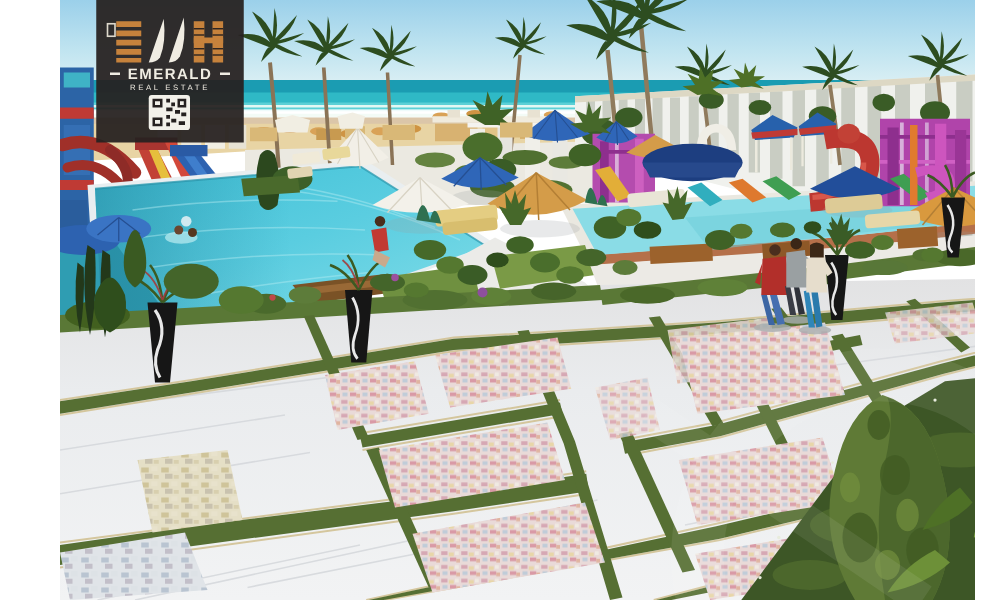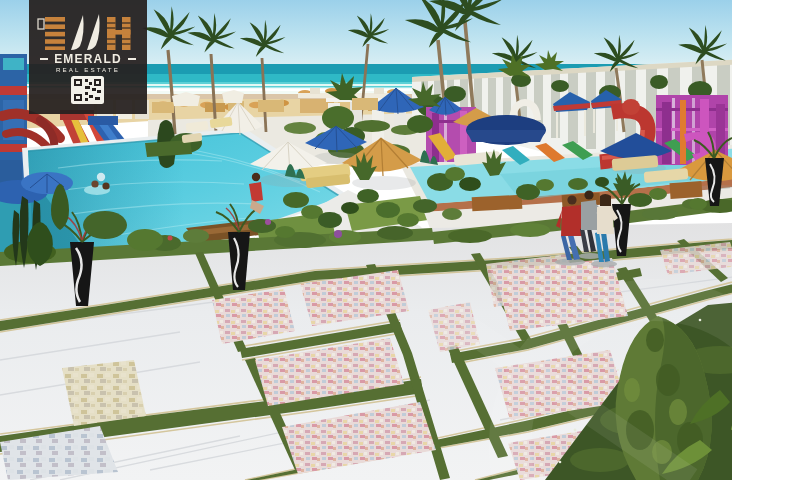--- a/index.html
+++ b/index.html
@@ -1,16 +1,16 @@
 <!DOCTYPE html>
 <html><head>
 <meta charset="utf-8">
 <style>
 html,body{margin:0;padding:0;background:#fff;font-family:"Liberation Sans",sans-serif;}
-#scene{position:relative;width:732px;height:480px;overflow:hidden;}
+#scene{position:relative;width:732px;height:480px;overflow:hidden;margin-left:48px;}
 svg{font-family:"Liberation Sans",sans-serif;display:block;}
 </style>
 </head>
 <body>
 <div id="scene">
 <svg width="800" height="480" viewBox="0 0 800 480" xmlns="http://www.w3.org/2000/svg">
 <defs>
 <linearGradient id="sky" x1="0" y1="0" x2="0" y2="1">
 <stop offset="0" stop-color="#9bd0ea"></stop>
 <stop offset="0.6" stop-color="#c0e4f0"></stop>

